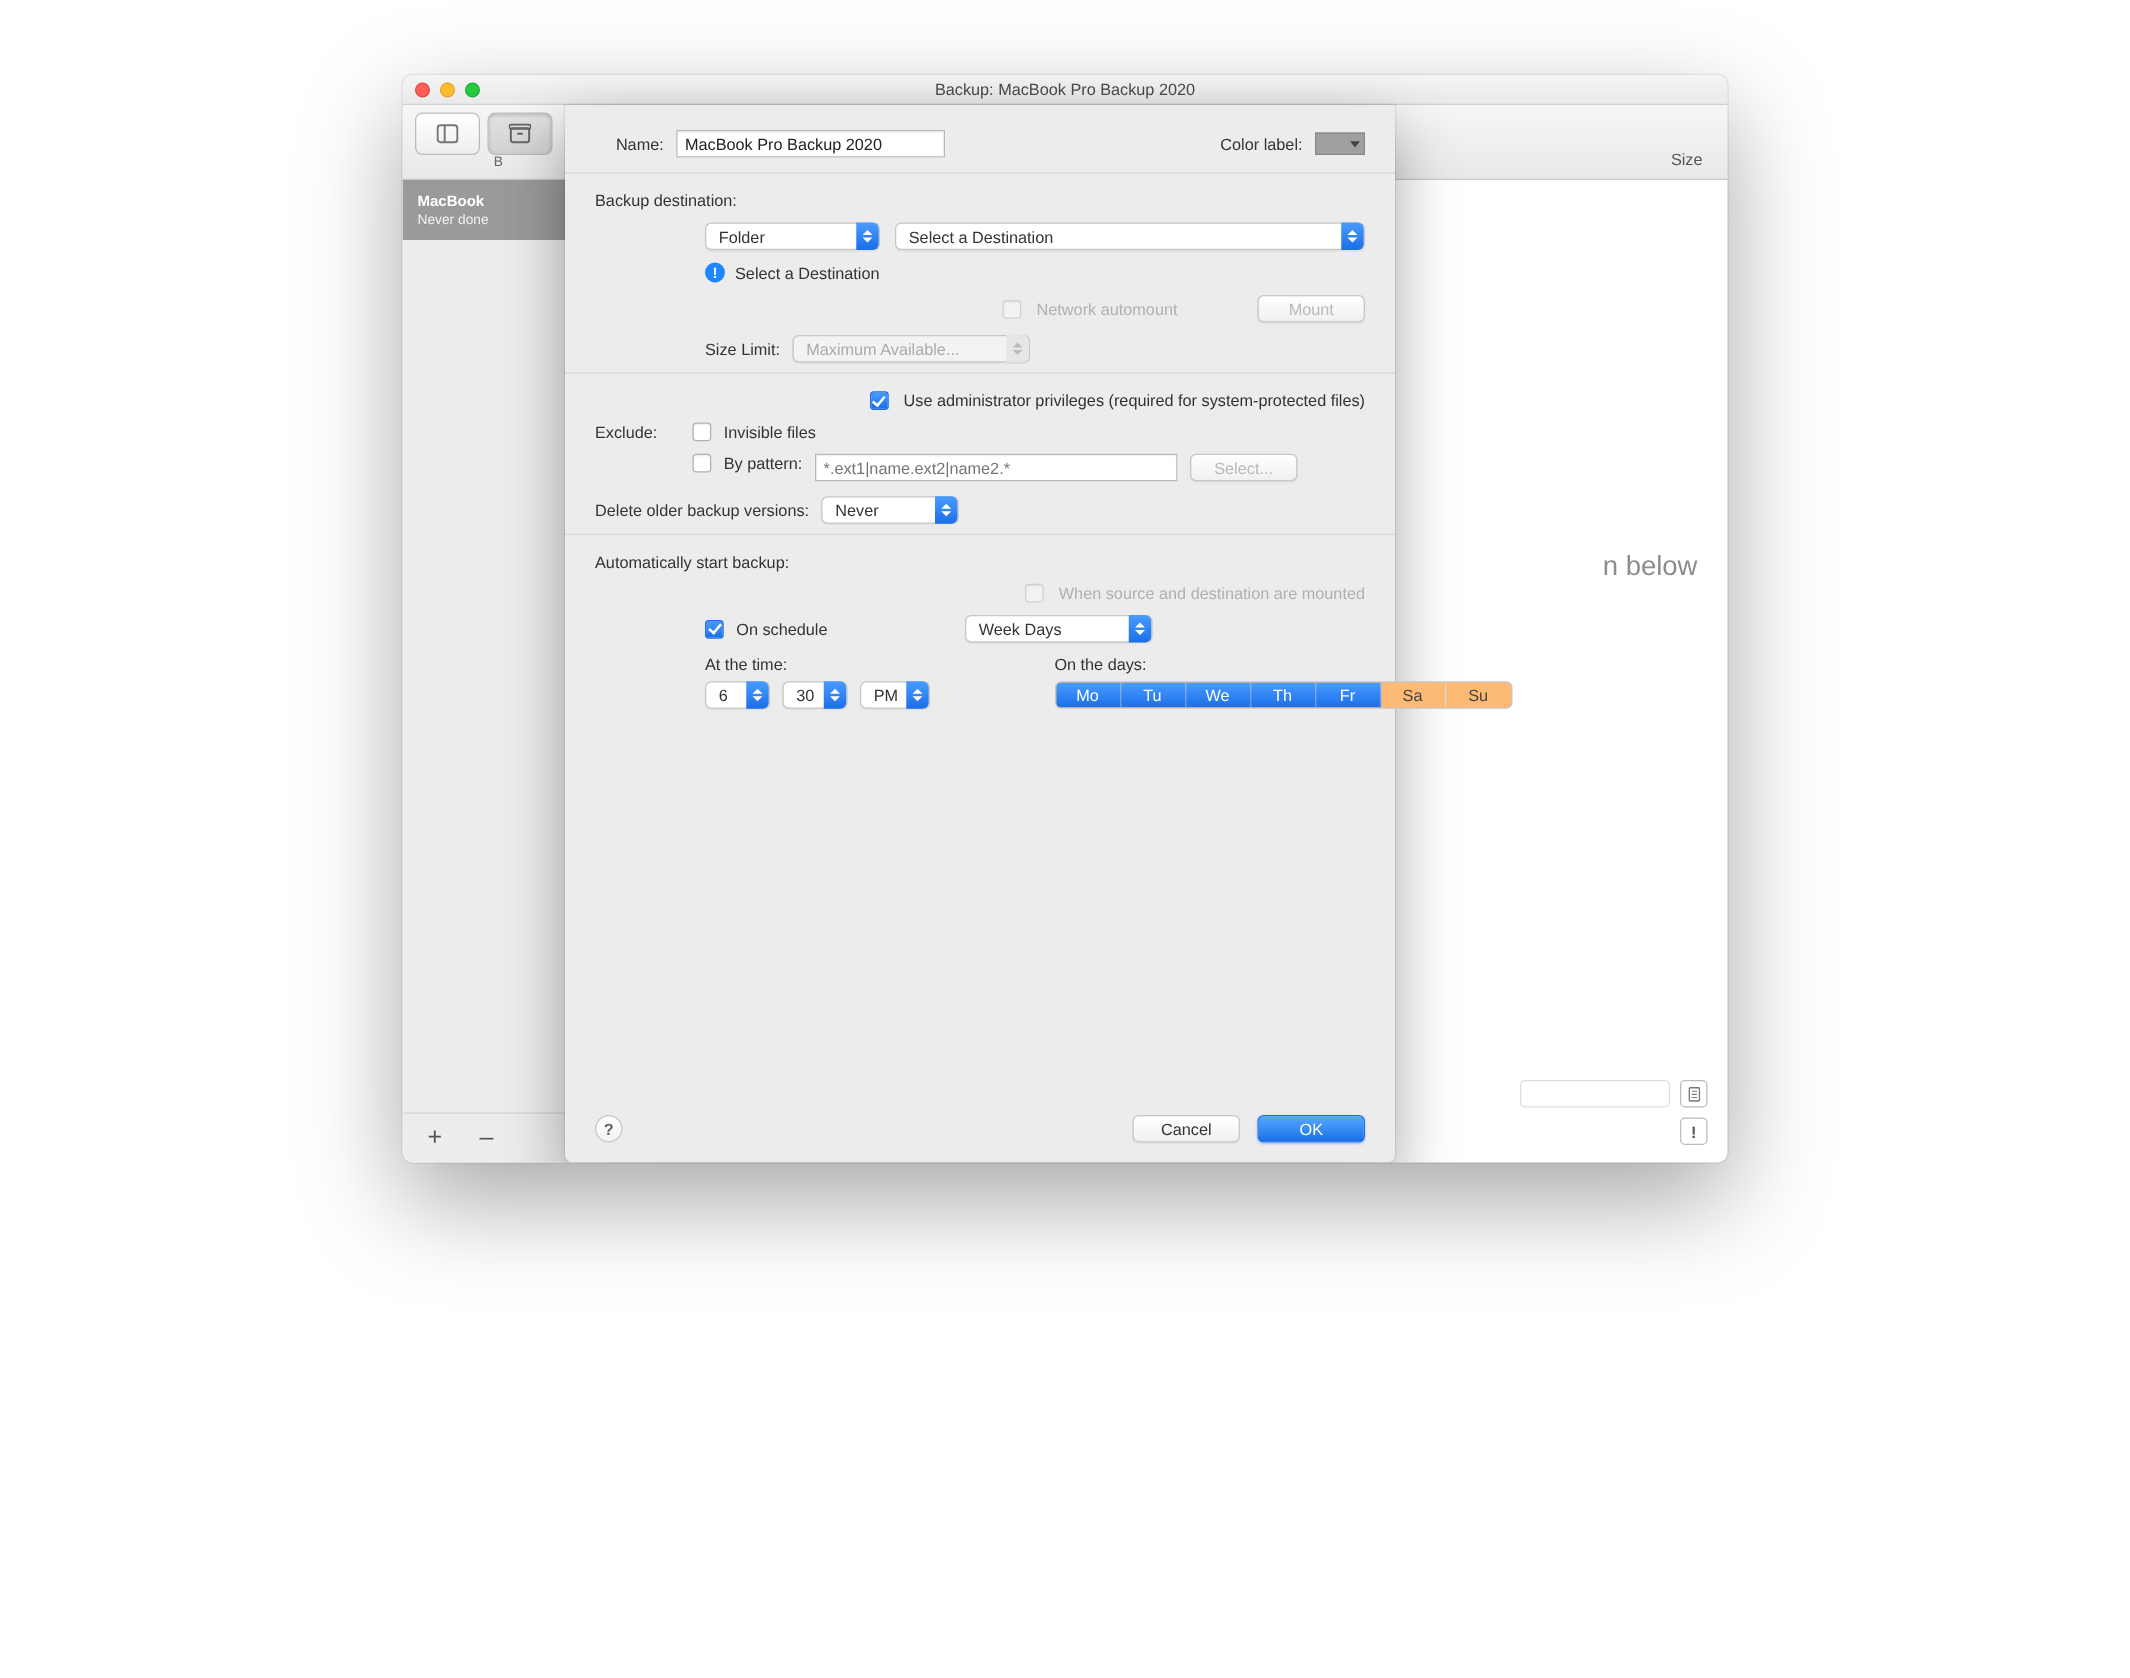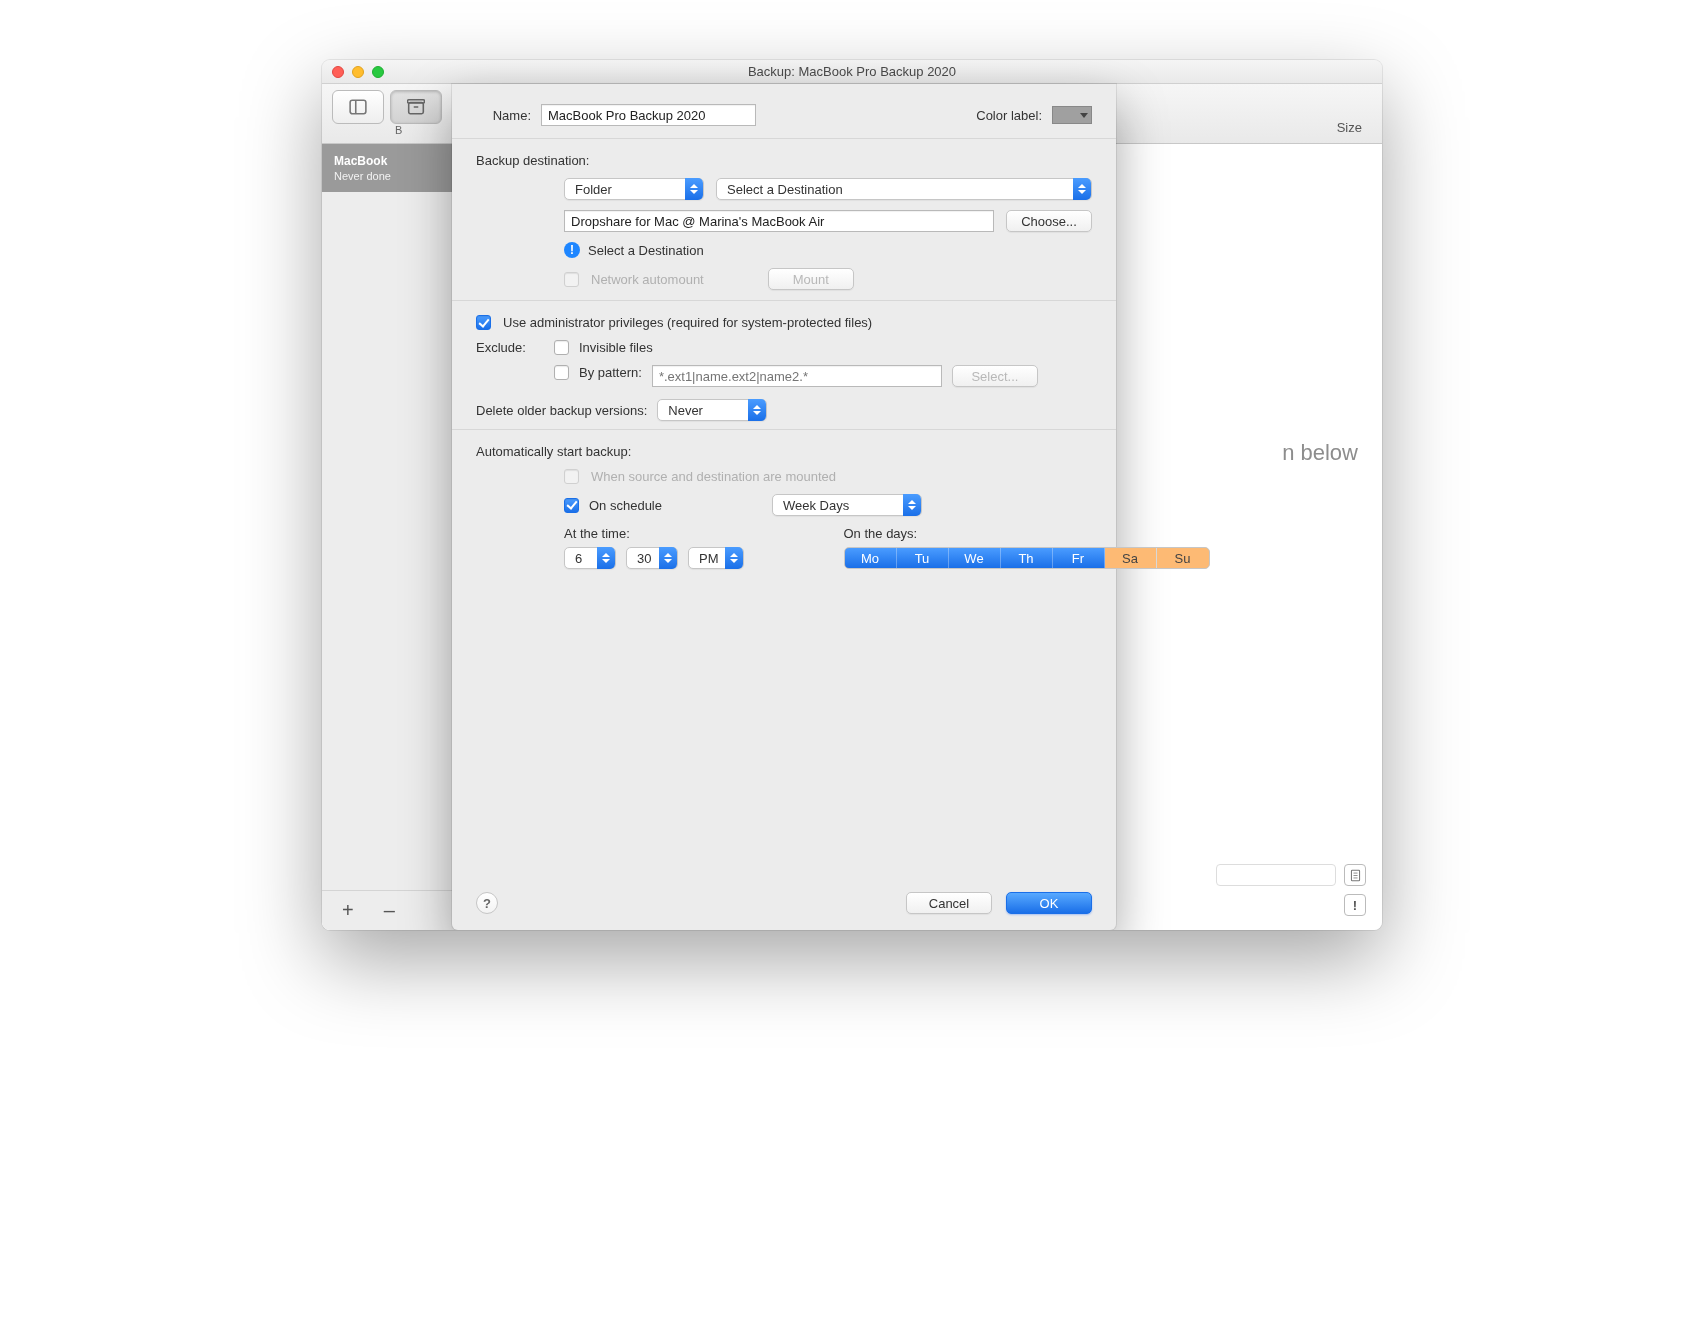--- a/index.html
+++ b/index.html
@@ -189,21 +189,21 @@
   .mac-checkbox.checked {
     background: linear-gradient(#4a9cff,#1a6fe8);
     border-color:#1a6fe8;
   }
   .mac-checkbox.checked:after {
     content:""; width:4px; height:8px;
     border: solid #fff; border-width: 0 2px 2px 0;
     transform: rotate(40deg); margin-bottom:2px;
   }
   .mac-checkbox.disabled { background: #f2f2f2; border-color:#d0d0d0; }
-  .cb-line { display:flex; align-items:center; gap:12px; font-size:13px; color:#333; margin-bottom:10px; }
+  .cb-line { display:flex; align-items:center; gap:12px; font-size:13px; color:#333; margin-bottom:10px;justify-content:flex-end; }
   .cb-line.disabled { color:#b0b0b0; }
 
   .info-icon {
     width:16px;height:16px;border-radius:50%;
     background:#1e86ff;color:#fff;
     display:inline-flex;align-items:center;justify-content:center;
     font-weight:700;font-size:12px;
   }
 
   .days { display:flex; border:1px solid #c6c6c6; border-radius:5px; overflow:hidden; background:#fdba74; height:22px; }
@@ -300,41 +300,42 @@
       <div class="mac-select" style="width:140px">
         <span>Folder</span>
           <div class="stepper"></div>
       </div>
       <div class="mac-select" style="flex:1">
         <span>Select a Destination</span>
           <div class="stepper"></div>
       </div>
     </div>
 
-    <div class="indent" style="display:flex;gap:12px;margin-bottom:10px">
-      <input class="textfield" style="flex: 1 1 0%;" value="Dropshare for Mac @ Marina's MacBook Air">
-      <div class="mac-btn" style="width:86px">
-          <span>Choose...</span>
-        </div>
-    </div>
 
     <div class="indent" style="display:flex;align-items:center;gap:8px;margin-bottom:10px">
       <span class="info-icon">!</span>
       <span class="lbl">Select a Destination</span>
     </div>
 
     <div class="indent cb-line disabled">
       <div class="mac-checkbox disabled"></div>
       <span>Network automount</span>
       <div style="width:40px"></div>
       <div class="mac-btn disabled" style="width:86px">
           <span>Mount</span>
         </div>
     </div>
 
+    <div class="indent" style="display:flex;align-items:center;gap:10px;margin-bottom:6px">
+      <span class="lbl">Size Limit:</span>
+      <div class="mac-select disabled" style="width:190px">
+        <span>Maximum Available...</span>
+          <div class="stepper"></div>
+      </div>
+    </div>
 
     <div class="hr"></div>
 
     <div class="cb-line">
       <div class="mac-checkbox checked"></div>
       <span>Use administrator privileges (required for system-protected files)</span>
     </div>
 
     <div style="display:flex;gap:10px;margin-bottom:10px">
       <span class="lbl" style="width:68px">Exclude:</span>

